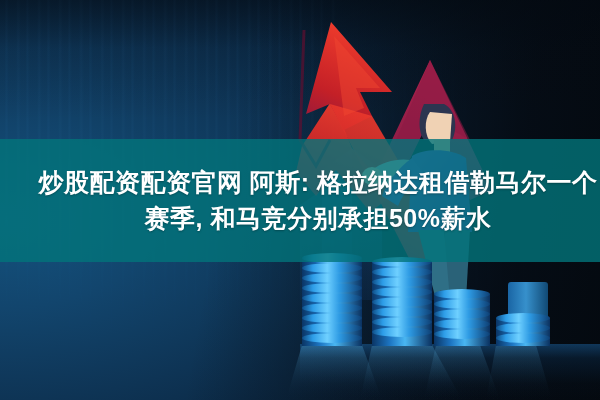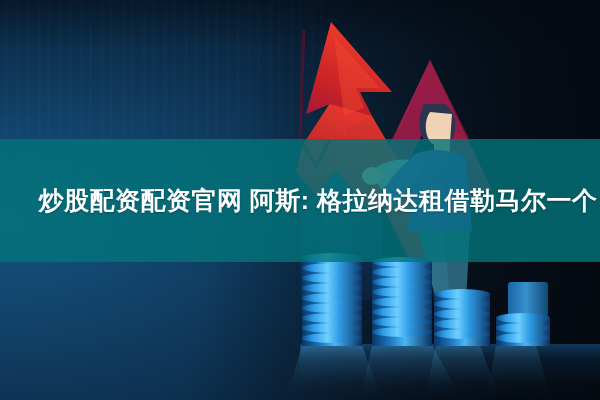--- a/index.html
+++ b/index.html
@@ -331,15 +331,16 @@
           <rect x="0" y="0" width="54" height="8" fill="url(#gCoinRim)"></rect>
             <ellipse cx="27" cy="0" rx="27" ry="5" fill="url(#gCoinFace)"></ellipse>
         </g>
       </g>
     </g>
   </svg>
 
   <div class="band"></div>
   <div class="band-inner">
     <div class="headline">炒股配资配资官网 阿斯: 格拉纳达租借勒马尔一个</div>
+    <div class="headline">赛季, 和马竞分别承担50%薪水</div>
   </div>
 
 </div>
 
 </body></html>

